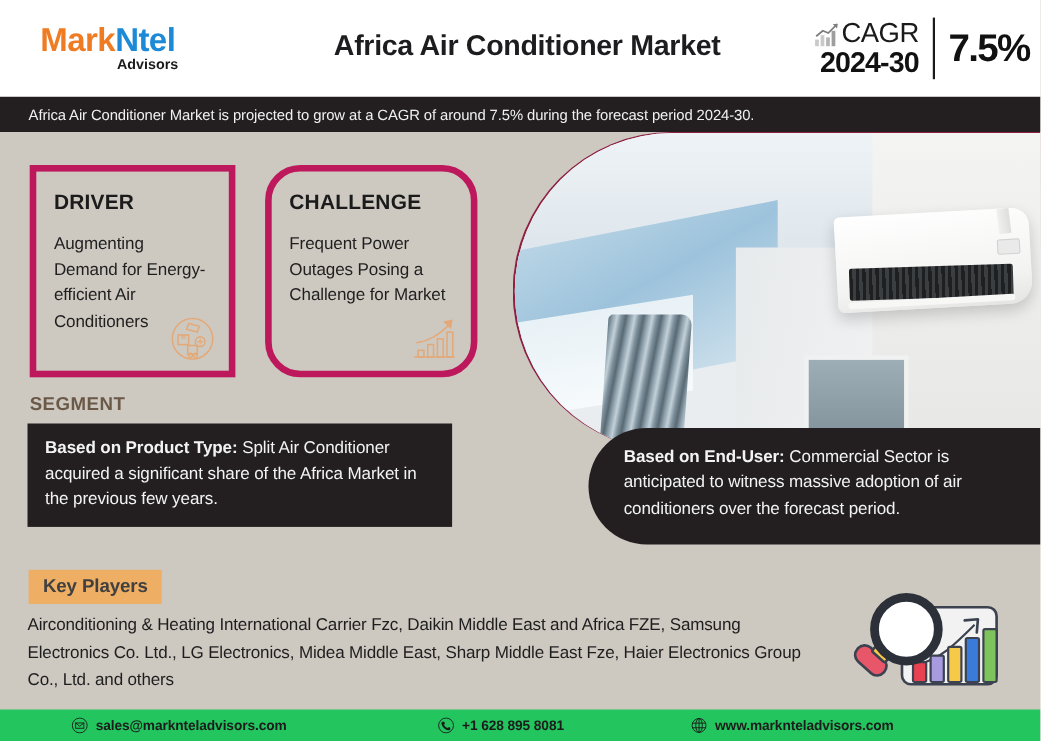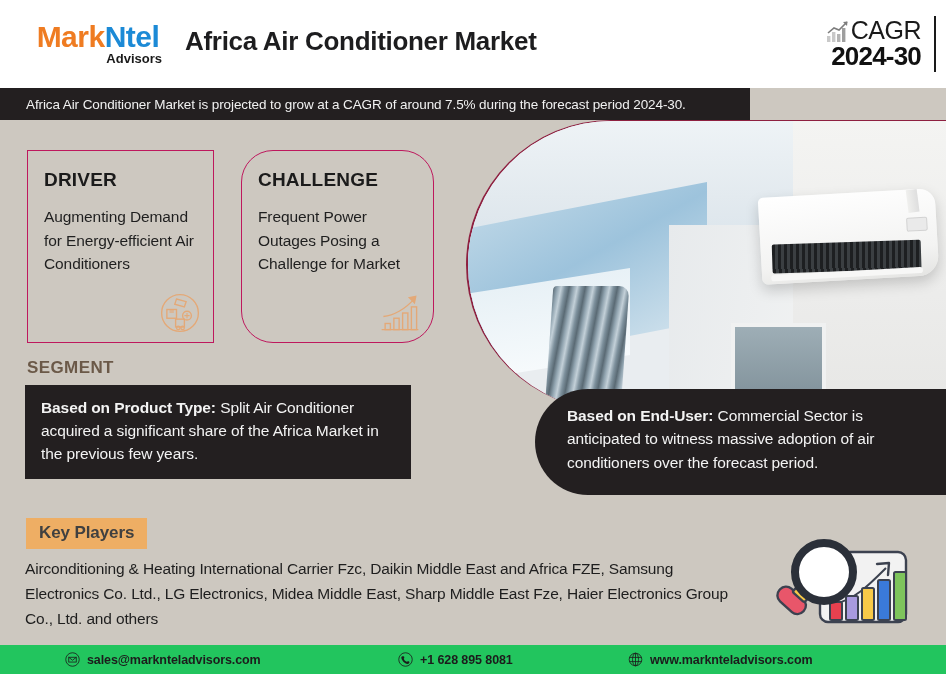--- a/index.html
+++ b/index.html
@@ -37,21 +37,21 @@
   .logo-sub {
     font-size: 13px; font-weight: bold; color: #1a1a1a;
     margin-top: 0; letter-spacing: 0px;
     text-align: right; padding-right: 6px;
   }
   .header-title {
     position: absolute; left: 185px; top: 26px;
     width: 470px;
     font-size: 26px; font-weight: bold; color: #1d1d1f;
     letter-spacing: -0.3px;
-    text-align: left;
+    text-align: right;
   }
   .cagr-block {
     position: absolute; right: 10px; top: 14px;
     display: flex; align-items: center; height: 60px;
   }
   .cagr-left { text-align: right; line-height: 1.02; padding-right: 13px; }
   .cagr-row1 {
     display: flex; align-items: flex-end; gap: 1px;
     font-size: 25px; color: #1a1a1a; letter-spacing: -0.5px;
   }
@@ -61,21 +61,21 @@
   }
   .cagr-divider { width: 2px; height: 56px; background: #1a1a1a; }
   .cagr-value {
     font-size: 35px; font-weight: bold; color: #111;
     padding-left: 12px; letter-spacing: -1.5px;
   }
 
   
   .subtitle-bar {
     position: absolute; left: 0; top: 88px;
-    width: 750px; height: 32px;
+    width: 946px; height: 32px;
     background: #231f20;
     display: flex; align-items: center;
   }
   .subtitle-text {
     color: #f1f1f1; font-size: 13.5px; padding-left: 26px;
     letter-spacing: -0.1px;
   }
 
   
   .photo-wrap {
@@ -153,21 +153,21 @@
   .ph-ac-pipe {
     position: absolute; left: 84%; top: 0%; width: 6%; height: 27%;
     background: linear-gradient(90deg,#f0f0ee,#dedede);
     transform: rotate(-4deg);
   }
 
   
   .card {
     position: absolute;
     background: #cdc8c0;
-    border: 1px solid #be185d;
+    border: 6px solid #be185d;
     padding: 18px 16px 0 16px;
   }
   .card-driver { left: 27px; top: 150px; width: 187px; height: 193px; }
   .card-challenge { left: 241px; top: 150px; width: 193px; height: 193px; border-radius: 32px; }
   .card-title {
     font-size: 19px; font-weight: bold; color: #1b1b1b;
     letter-spacing: 0.2px; margin-bottom: 14px;
   }
   .card-body {
     font-size: 15.5px; color: #1f1f1f; line-height: 1.52;
@@ -268,20 +268,21 @@
             <rect x="11" y="13" width="3.4" height="8" fill="#b5b5b5"></rect>
             <rect x="16" y="7" width="3.4" height="14" fill="#9e9e9e"></rect>
             <path d="M2 12 L8 7 L13 9 L21 1" stroke="#7d7d7d" stroke-width="1.6" fill="none"></path>
             <path d="M17 1 L21.5 0.6 L21 5 Z" fill="#7d7d7d"></path>
           </svg>
           <span>CAGR</span>
         </div>
         <div class="cagr-row2">2024-30</div>
       </div>
       <div class="cagr-divider"></div>
+      <div class="cagr-value">7.5%</div>
     </div>
   </div>
 
   <div class="subtitle-bar">
     <div class="subtitle-text">Africa Air Conditioner Market is projected to grow at a CAGR of around 7.5% during the forecast period 2024-30.</div>
   </div>
 
   <div class="photo-wrap">
     <div class="photo">
       <div class="ph-ceiling"></div>

